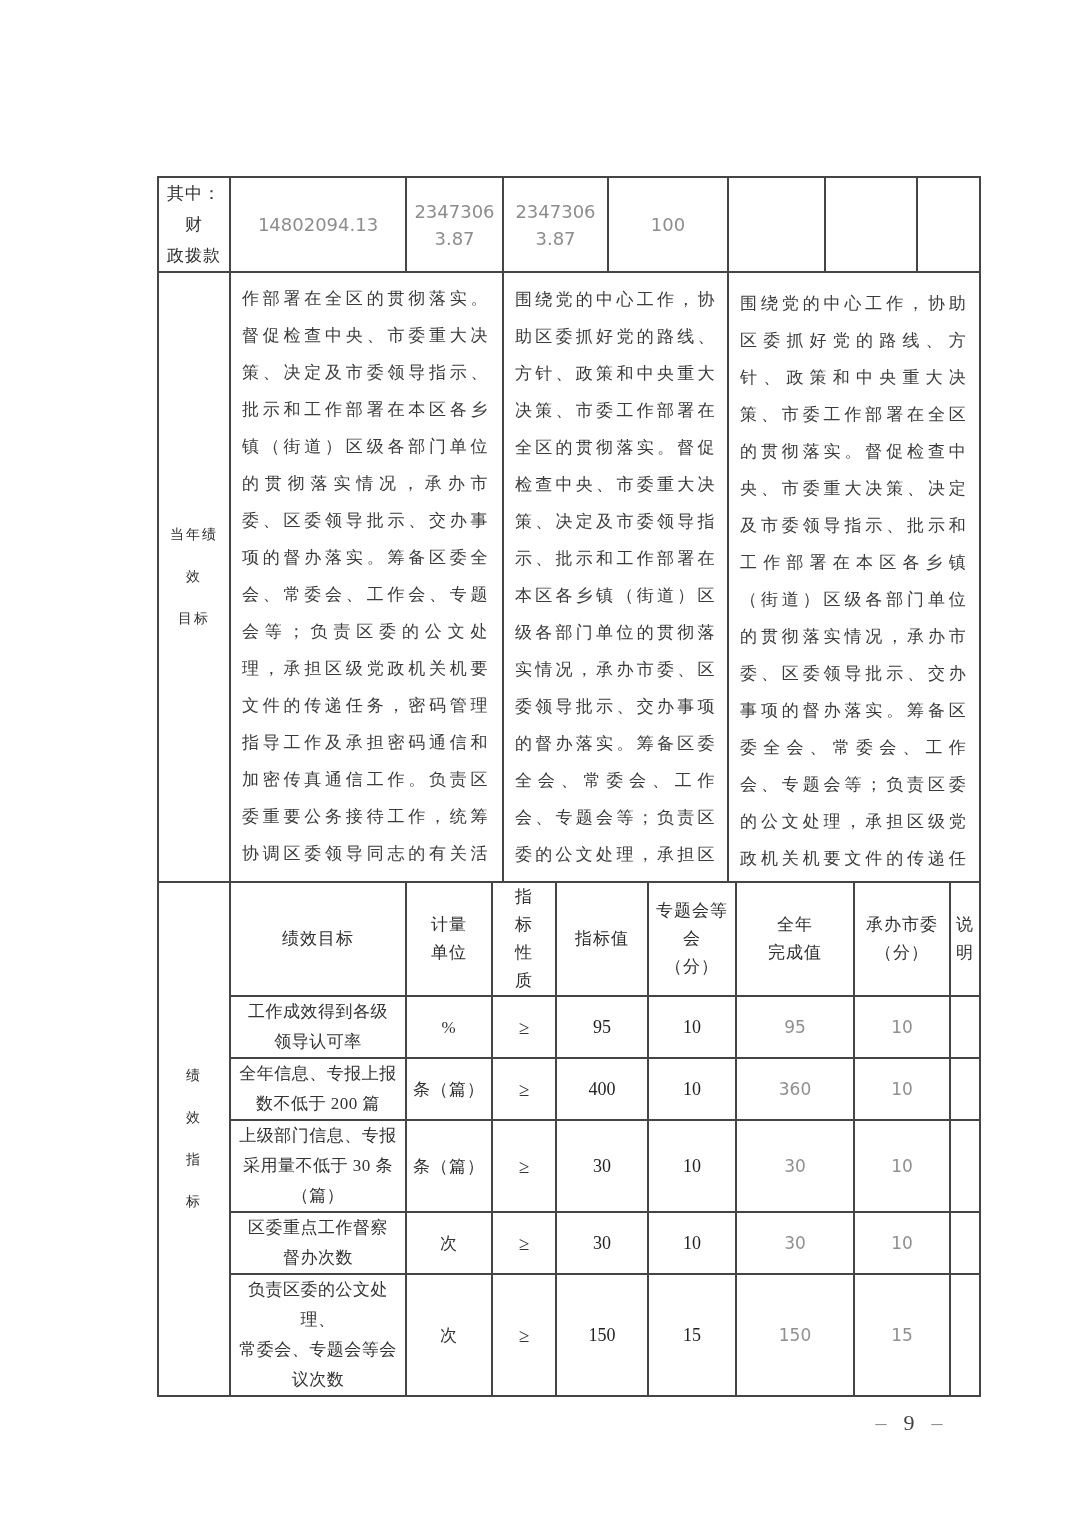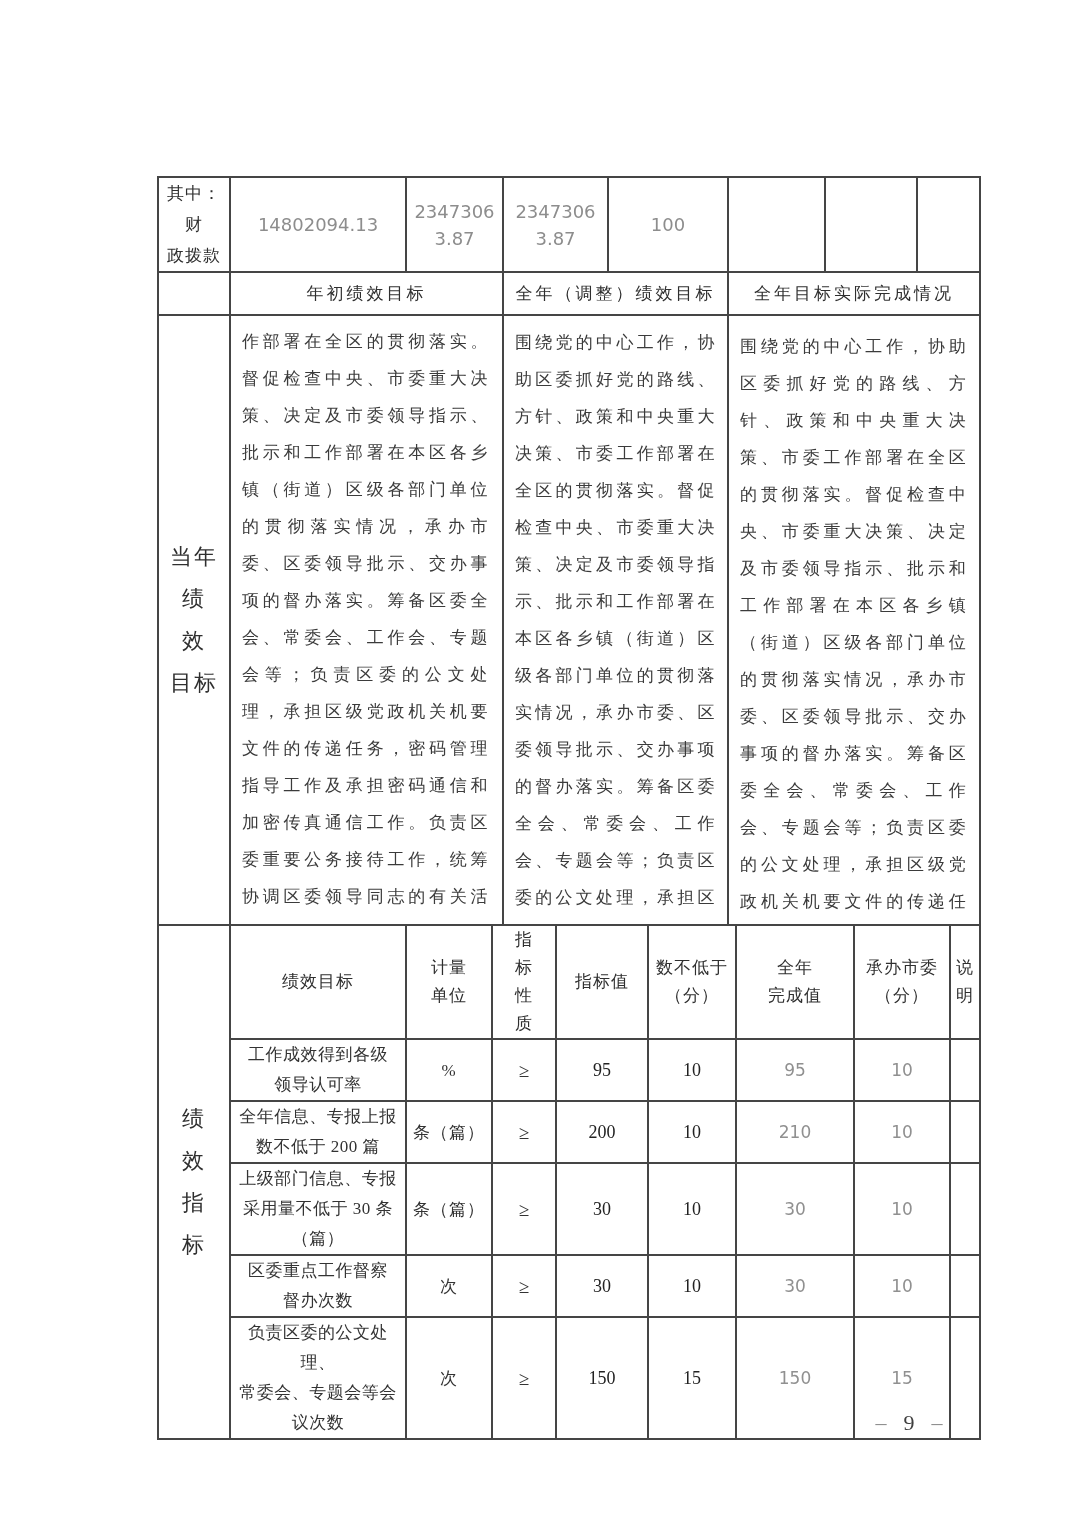--- a/index.html
+++ b/index.html
@@ -24,21 +24,21 @@
   
   .funding-label{font-size:17px;line-height:31px;letter-spacing:1px;color:#2f2f2f;}
   .num-light{
     color:#8d8d8d;
     font-family:"DejaVu Sans","Liberation Sans",sans-serif;
     font-size:18px;line-height:27px;word-break:break-all;
   }
   .goal-head{font-size:17px;letter-spacing:3px;color:#2f2f2f;}
 
   
-  .side-label{font-size:22px;line-height:42px;letter-spacing:2px;color:#2f2f2f;}
+  .side-label{font-size:14px;line-height:42px;letter-spacing:2px;color:#2f2f2f;}
   .goal-cell{vertical-align:top;padding:0;}
   .goal-clip{height:606px;overflow:hidden;box-sizing:border-box;padding:0 11px;}
   .goal-text{
     text-align:justify;text-justify:inter-ideograph;
     font-size:17px;line-height:37px;color:#3b3b3b;
   }
   .v-center{display:flex;align-items:center;}
   .ls-a{letter-spacing:3.5px;}
   .ls-b{letter-spacing:1.5px;padding-top:8px;}
   .ls-c{letter-spacing:2.2px;padding-top:12px;}
@@ -85,26 +85,20 @@
         <tr style="height:62px">
       <td class="funding-label pre">其中：财
 政拨款</td>
       <td class="num-light">14802094.13</td>
       <td class="num-light">23473063.87</td>
       <td class="num-light">23473063.87</td>
       <td class="num-light">100</td>
       <td></td>
       <td></td>
       <td></td>
-    </tr>
-    <tr style="height:43px">
-      <td></td>
-      <td colspan="2" class="goal-head">年初绩效目标</td>
-      <td colspan="2" class="goal-head">全年（调整）绩效目标</td>
-      <td colspan="3" class="goal-head">全年目标实际完成情况</td>
     </tr>
   </tbody>
     </table>
 
   <table class="seam">
     <colgroup>
       <col style="width:72px">
         <col style="width:273px">
         <col style="width:225px">
         <col style="width:252px">
@@ -152,21 +146,21 @@
 指
 标</td>
       <td class="ind-head pre">绩效目标</td>
       <td class="ind-head pre">计量
 单位</td>
       <td class="ind-head pre">指
 标
 性
 质</td>
       <td class="ind-head pre">指标值</td>
-      <td class="ind-head pre">数不低于
+      <td class="ind-head pre">专题会等会
 （分）</td>
       <td class="ind-head pre">全年
 完成值</td>
       <td class="ind-head pre">承办市委
 （分）</td>
       <td class="ind-head pre">说
 明</td>
     </tr>
     <tr style="height:62px">
       <td class="ind-name pre">工作成效得到各级
@@ -177,23 +171,23 @@
       <td class="num-dark">10</td>
       <td class="val-light">95</td>
       <td class="val-light">10</td>
       <td></td>
     </tr>
     <tr style="height:58px">
       <td class="ind-name pre">全年信息、专报上报
 数不低于 200 篇</td>
       <td class="ind-unit">条（篇）</td>
       <td class="nature">≥</td>
-      <td class="num-dark">200</td>
-      <td class="num-dark">10</td>
-      <td class="val-light">210</td>
+      <td class="num-dark">400</td>
+      <td class="num-dark">10</td>
+      <td class="val-light">360</td>
       <td class="val-light">10</td>
       <td></td>
     </tr>
     <tr style="height:90px">
       <td class="ind-name pre">上级部门信息、专报
 采用量不低于 30 条
 （篇）</td>
       <td class="ind-unit">条（篇）</td>
       <td class="nature">≥</td>
       <td class="num-dark">30</td>

